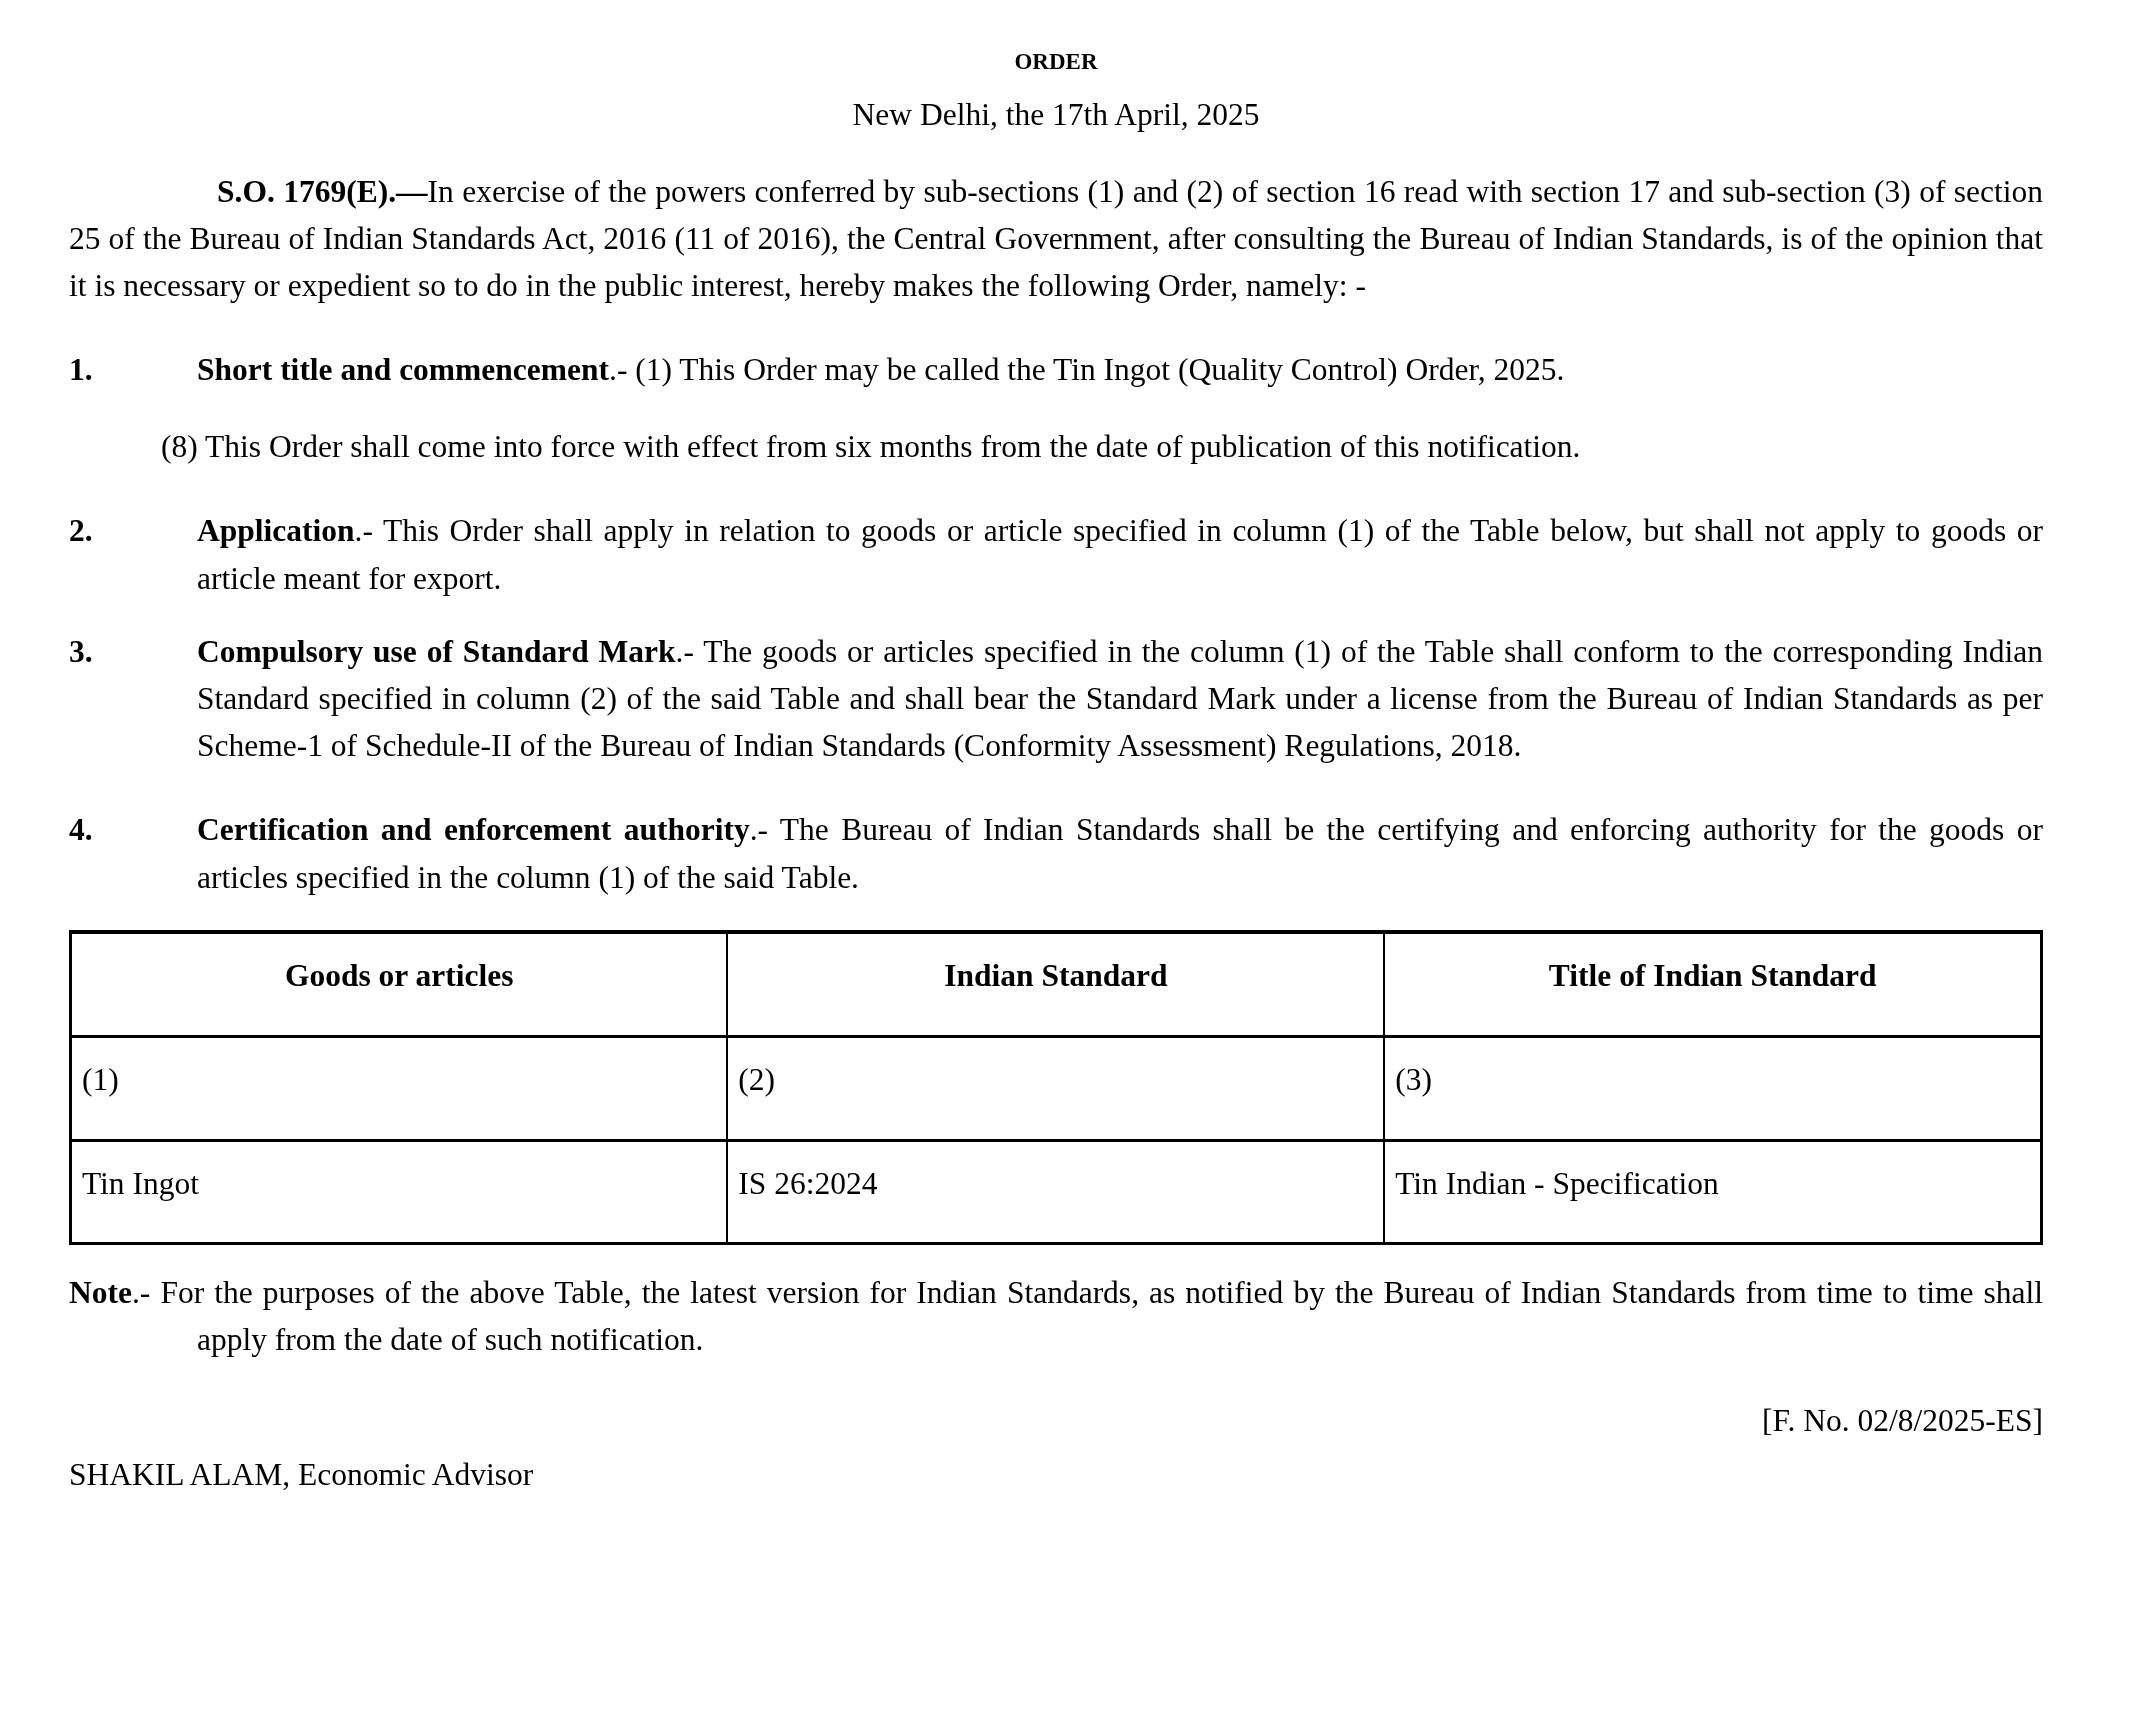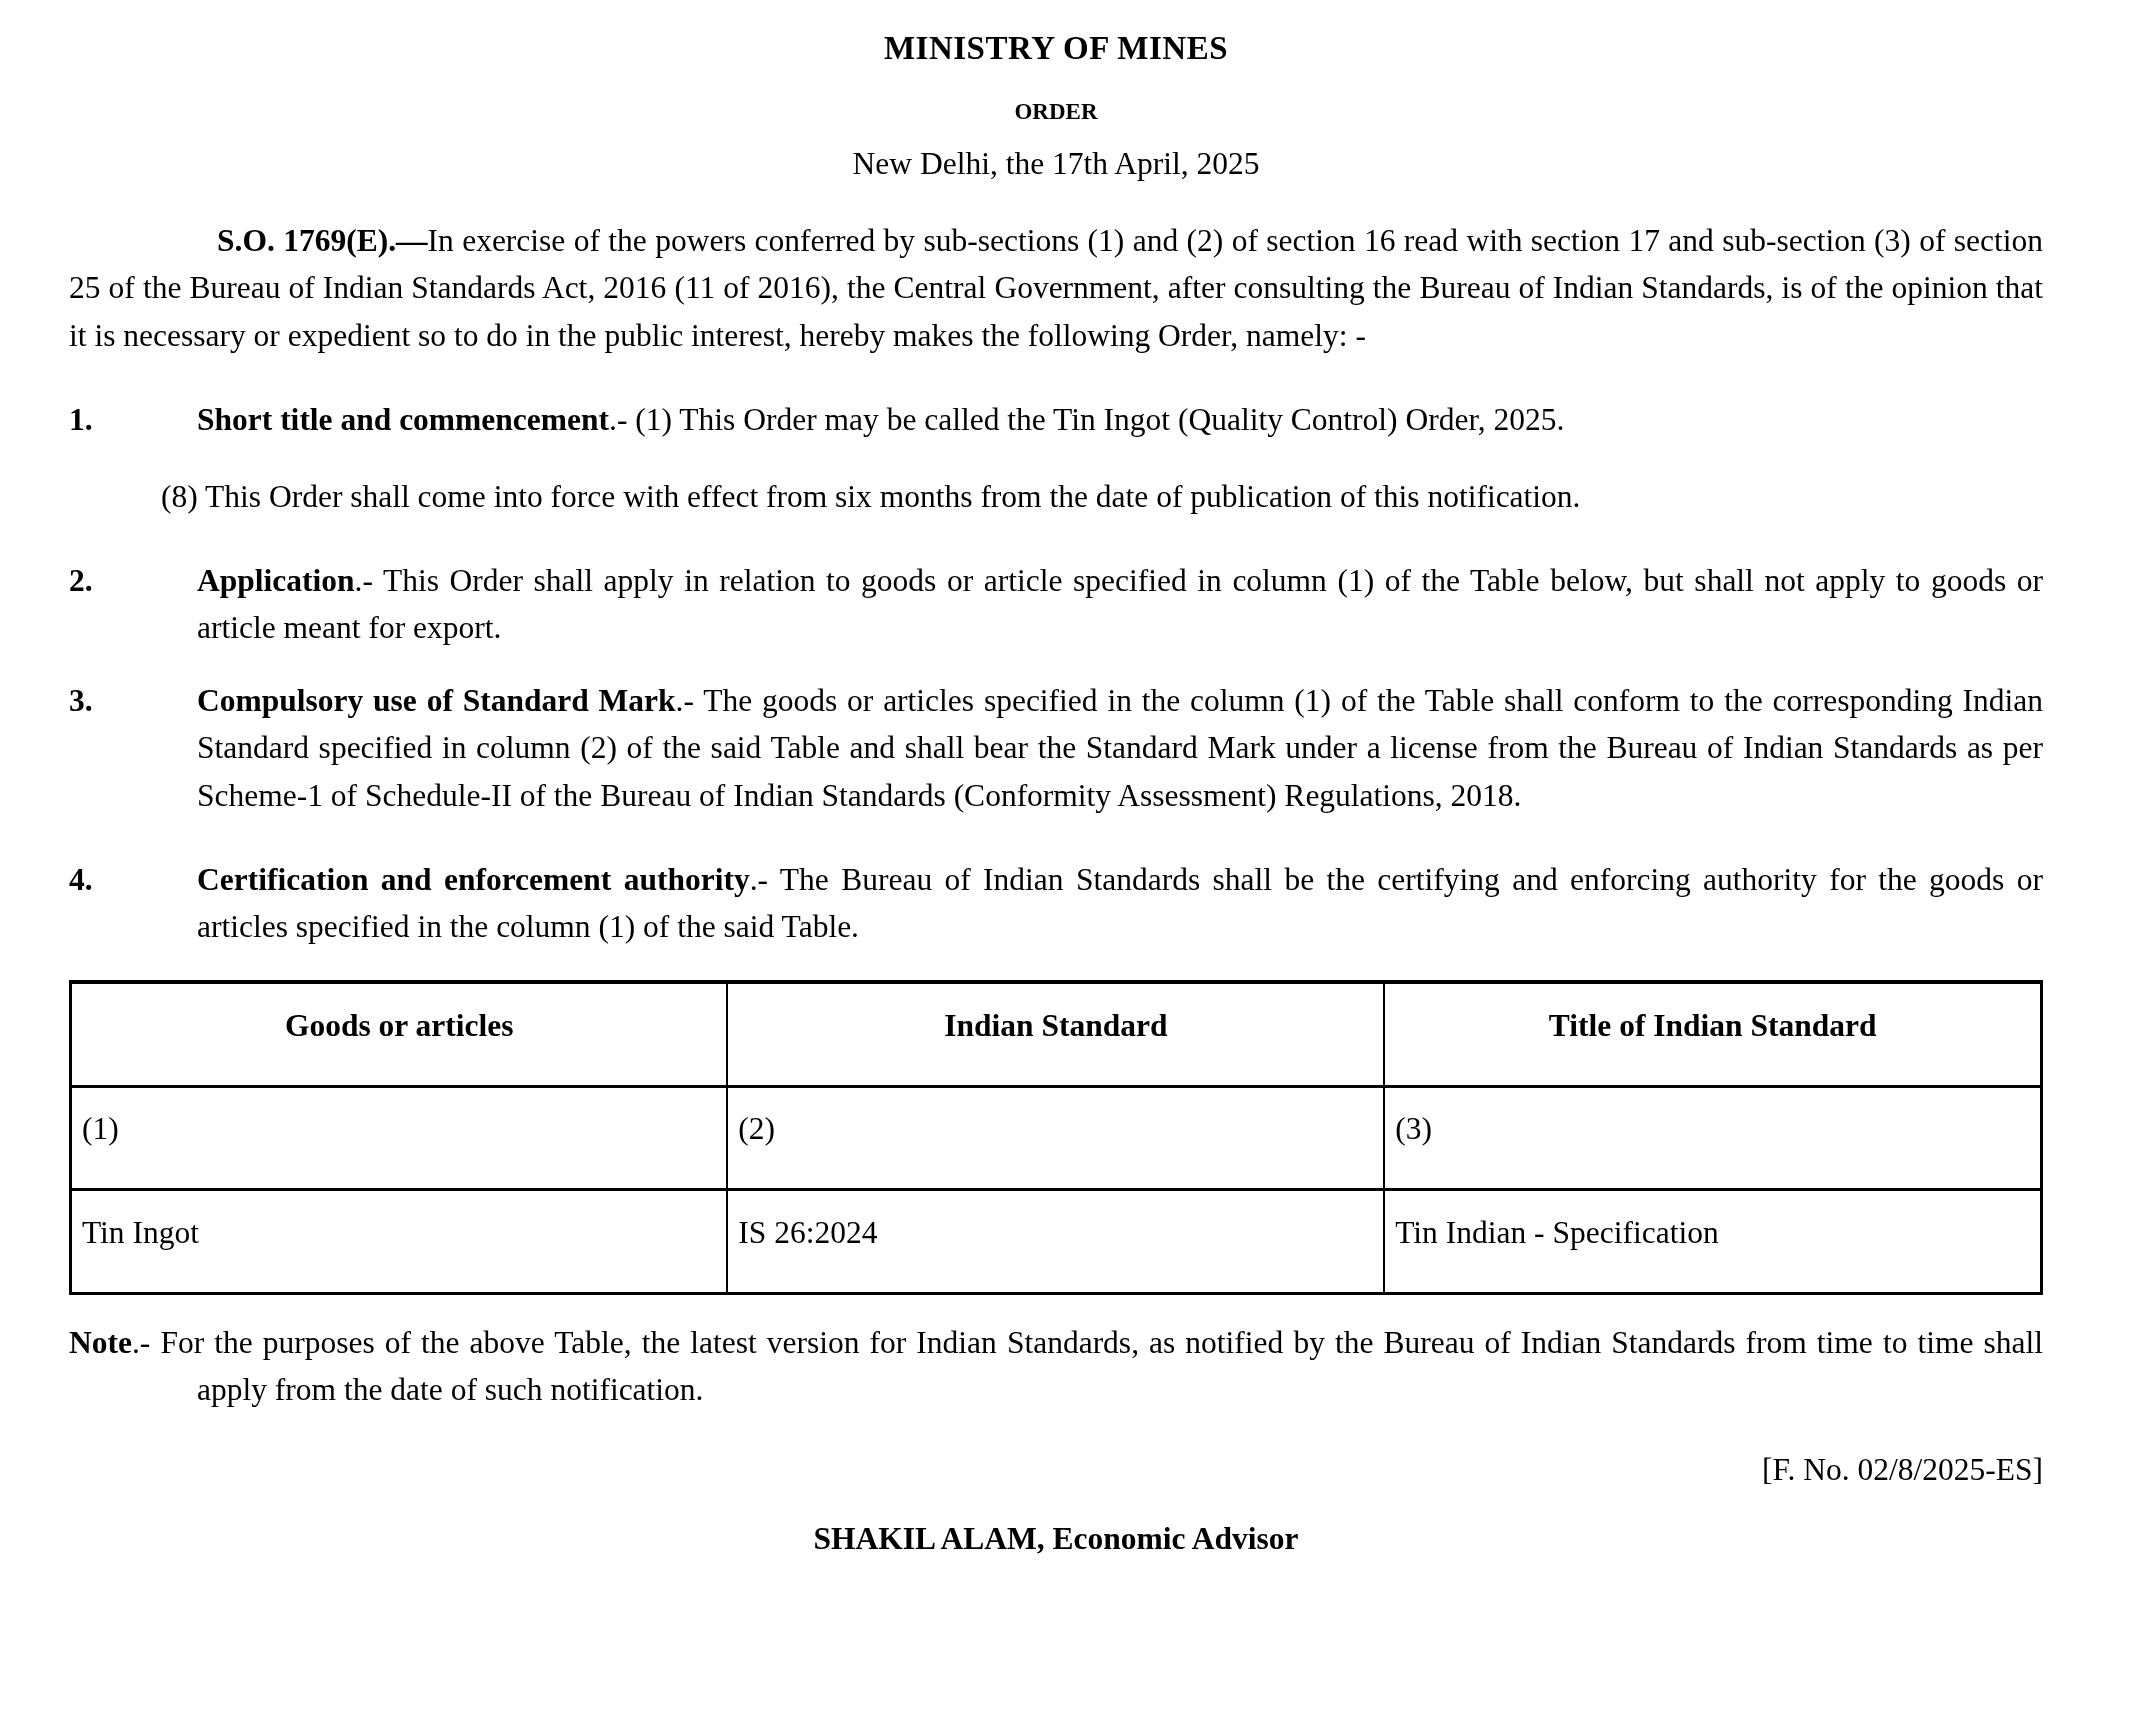--- a/index.html
+++ b/index.html
@@ -84,31 +84,29 @@
     margin-top: 23.6px;
     padding-left: 128px;
     text-indent: -128px;
     text-align: justify;
   }
   .file-number {
     text-align: right;
     margin-top: 33px;
   }
   .signature {
-    text-align: center;
-    margin-top: 22px;
-    font-weight: bold;
+    text-align: left;
+    margin-top: 7px;
   }
 </style>
 </head>
 <body>
 
 <div class="page">
 
-  <div class="centered ministry-title">MINISTRY OF MINES</div>
 
   <div class="centered order-heading">ORDER</div>
 
   <div class="centered dateline">New Delhi, the 17th April, 2025</div>
 
   <p class="intro"><b>S.O. 1769(E).—</b><span>In exercise of the powers conferred by sub-sections (1) and (2) of section 16 read with section 17 and sub-section (3) of section 25 of the Bureau of Indian Standards Act, 2016 (11 of 2016), the Central Government, after consulting the Bureau of Indian Standards, is of the opinion that it is necessary or expedient so to do in the public interest, hereby makes the following Order, namely: -</span></p>
 
   <div class="item mt-lg">
     <span class="num">1.</span>
     <span class="body"><b>Short title and commencement</b><span>.- (1) This Order may be called the Tin Ingot (Quality Control) Order, 2025.</span></span>

